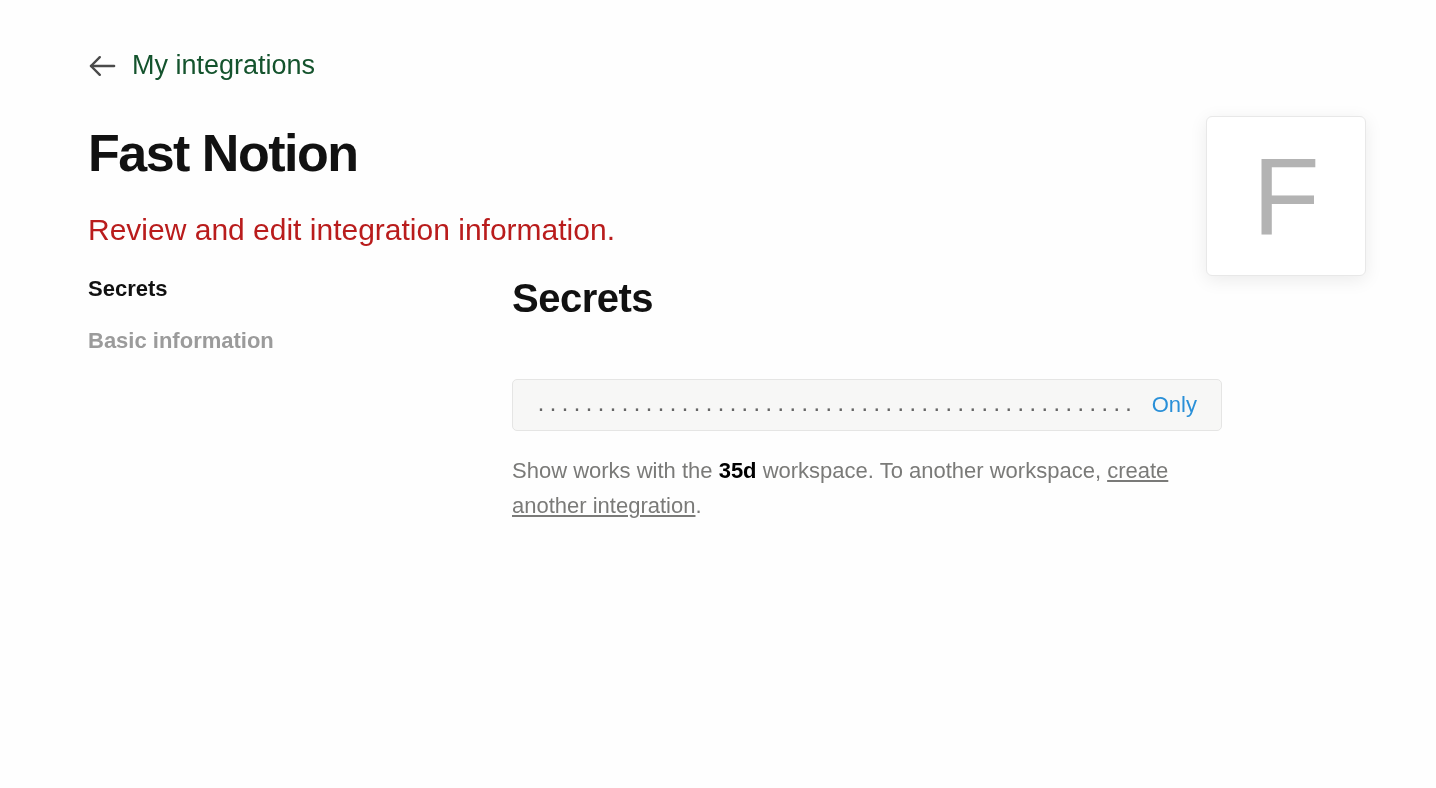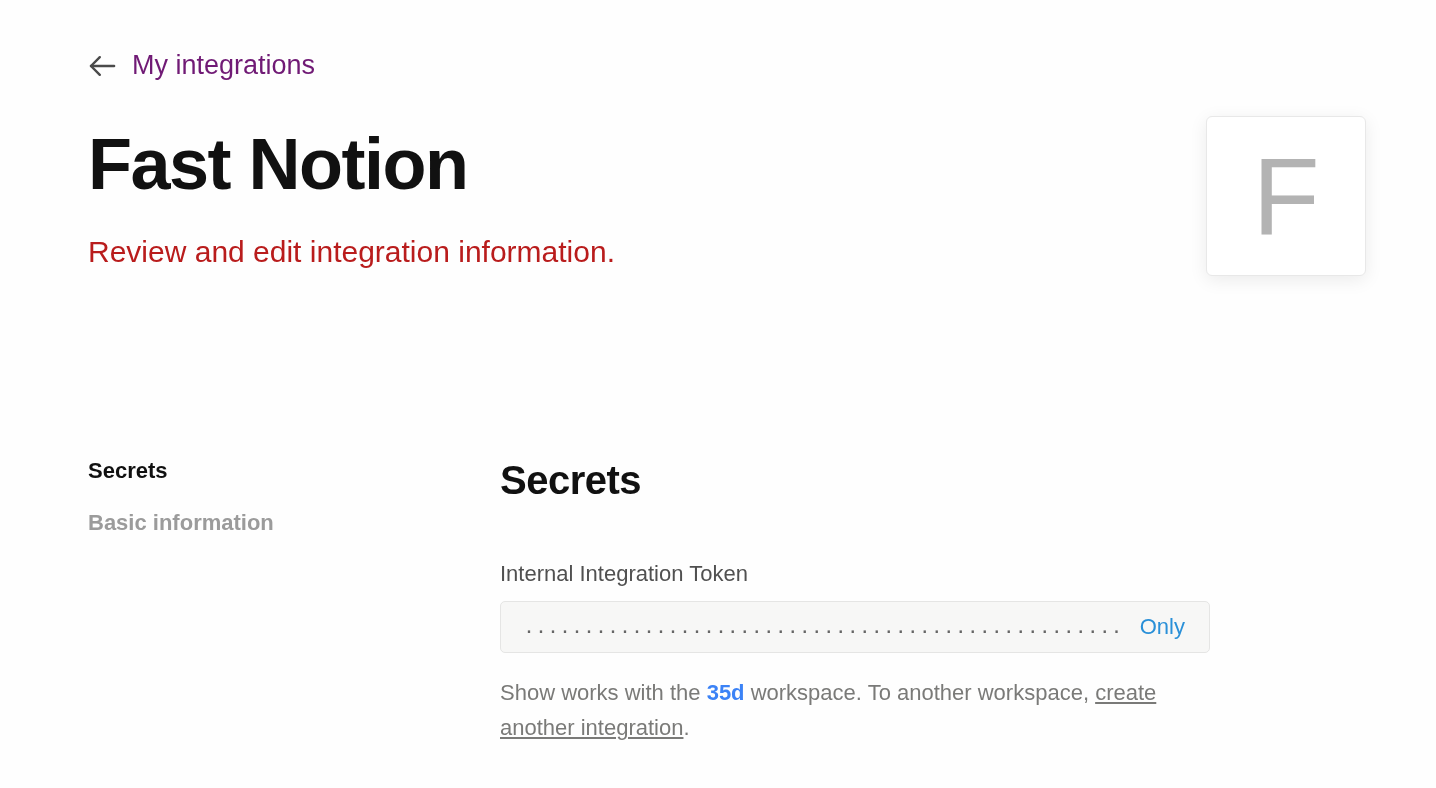--- a/index.html
+++ b/index.html
@@ -36,25 +36,25 @@
       display: flex;
       align-items: center;
       justify-content: center;
     }
     .back-arrow svg {
       width: 28px;
       height: 22px;
     }
     .breadcrumb-text {
       font-size: 27px;
-      color: #701a75;
+      color: #14532d;
       font-weight: 400;
     }
     .page-title {
-      font-size: 72px;
+      font-size: 52px;
       font-weight: 800;
       letter-spacing: -1.5px;
       color: #111;
       margin-bottom: 30px;
     }
     .page-subtitle {
       font-size: 30px;
       color: #b91c1c;
       font-weight: 400;
     }
@@ -72,22 +72,21 @@
       box-shadow: 0 4px 18px rgba(0,0,0,0.08);
     }
     .logo-letter {
       font-size: 110px;
       font-weight: 400;
       color: #b3b3b3;
       font-family: -apple-system, Helvetica, Arial, sans-serif;
     }
     .content-area {
       display: flex;
-      margin-top: 182px;
-      gap: 0;
+      gap: 12px;
     }
     .sidebar {
       width: 412px;
       flex-shrink: 0;
     }
     .sidebar-item {
       font-size: 22px;
       padding: 0;
       margin-bottom: 26px;
       cursor: pointer;
@@ -148,21 +147,21 @@
       padding: 0;
       margin-left: 20px;
     }
     .helper-text {
       font-size: 22px;
       color: #7a7a78;
       line-height: 1.6;
     }
     .helper-text .workspace-name {
       font-weight: 700;
-      color: #3b82f6;
+      color: #000000;
     }
     .helper-text .create-link {
       text-decoration: underline;
       color: #7a7a78;
       cursor: pointer;
     }
   </style>
 </head>
 <body>
 
@@ -191,21 +190,20 @@
       <span>Secrets</span>
     </div>
     <div class="sidebar-item inactive">
       <span>Basic information</span>
     </div>
   </div>
 
   <div class="main-panel">
     <h2 class="section-heading">Secrets</h2>
 
-    <div class="field-label">Internal Integration Token</div>
     <div class="token-field">
       <div class="token-masked">··················································</div>
       <button class="show-button">Only</button>
     </div>
 
     <p class="helper-text">
       <span>Show works with the </span><span class="workspace-name">35d</span><span> workspace. To another workspace, </span><span class="create-link">create another integration</span><span>.</span>
     </p>
   </div>
 </div>

